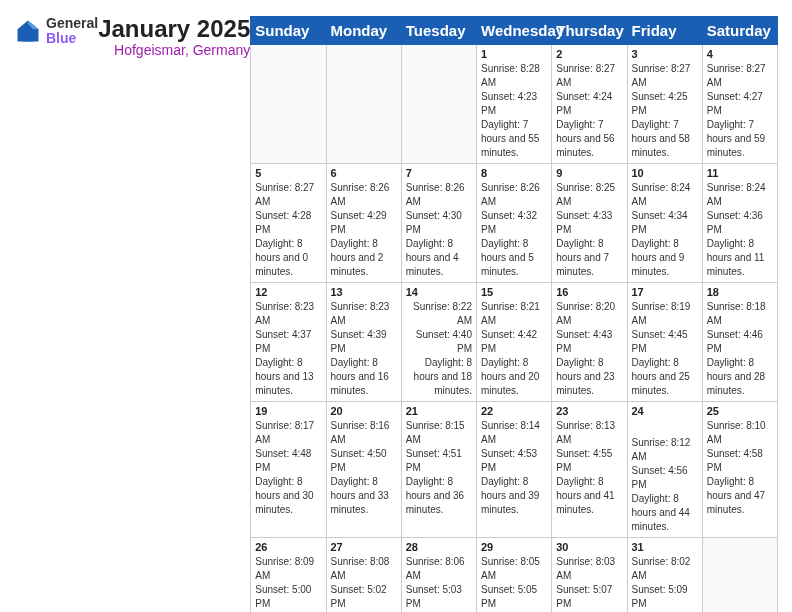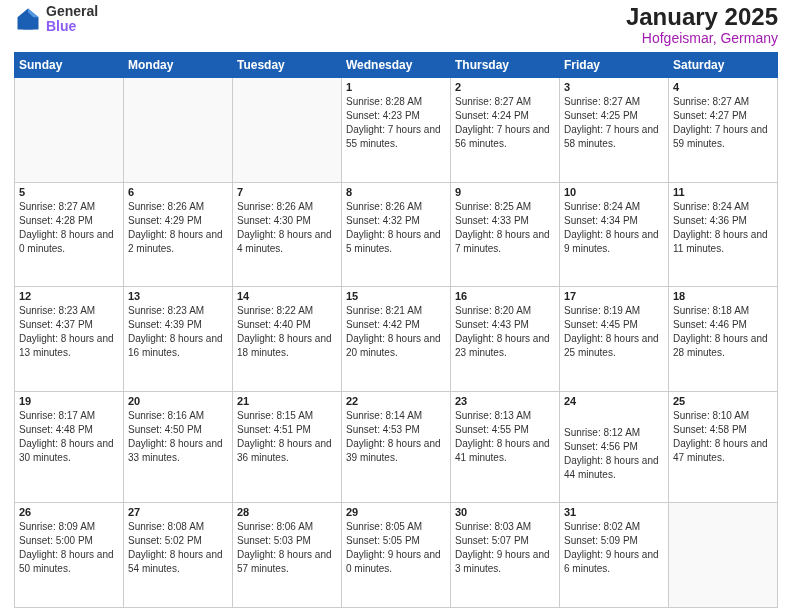--- a/index.html
+++ b/index.html
@@ -6,23 +6,23 @@
     body {
       font-family: Arial, sans-serif;
       background: #fff;
       width: 792px;
       height: 612px;
       overflow: hidden;
     }
     .page {
       width: 792px;
       height: 612px;
-      padding: 4px 14px;
+      padding: 16px 14px;
       display: flex;
-      flex-direction: column;
+      flex-direction: row;
     }
     .header {
       display: flex;
       justify-content: space-between;
       align-items: flex-start;
       margin-bottom: 6px;
     }
     .logo {
       display: flex;
       align-items: center;
@@ -63,21 +63,21 @@
     .calendar {
       flex: 1;
       border: 1px solid #ccc;
       border-collapse: collapse;
       width: 100%;
       table-layout: fixed;
     }
     .calendar th {
       background: #1a5fb4;
       color: #fff;
-      font-size: 12px;
+      font-size: 15px;
       font-weight: bold;
       padding: 5px 4px;
       text-align: left;
       border: 1px solid #1a5fb4;
     }
     .calendar td {
       border: 1px solid #ccc;
       vertical-align: top;
       padding: 3px 4px;
       font-size: 9.5px;
@@ -217,21 +217,21 @@
 Daylight: 8 hours and 13 minutes.</div>
           </td>
           <td>
             <span class="day-num">13</span>
             <div class="day-info" style="white-space: pre-line;">Sunrise: 8:23 AM
 Sunset: 4:39 PM
 Daylight: 8 hours and 16 minutes.</div>
           </td>
           <td>
             <span class="day-num">14</span>
-            <div class="day-info" style="white-space: pre-line;">Sunrise: 8:22 AM
+            <div class="day-info" style="white-space: pre-line; text-align: right;">Sunrise: 8:22 AM
 Sunset: 4:40 PM
 Daylight: 8 hours and 18 minutes.</div>
           </td>
           <td>
             <span class="day-num">15</span>
             <div class="day-info" style="white-space: pre-line;">Sunrise: 8:21 AM
 Sunset: 4:42 PM
 Daylight: 8 hours and 20 minutes.</div>
           </td>
           <td>

